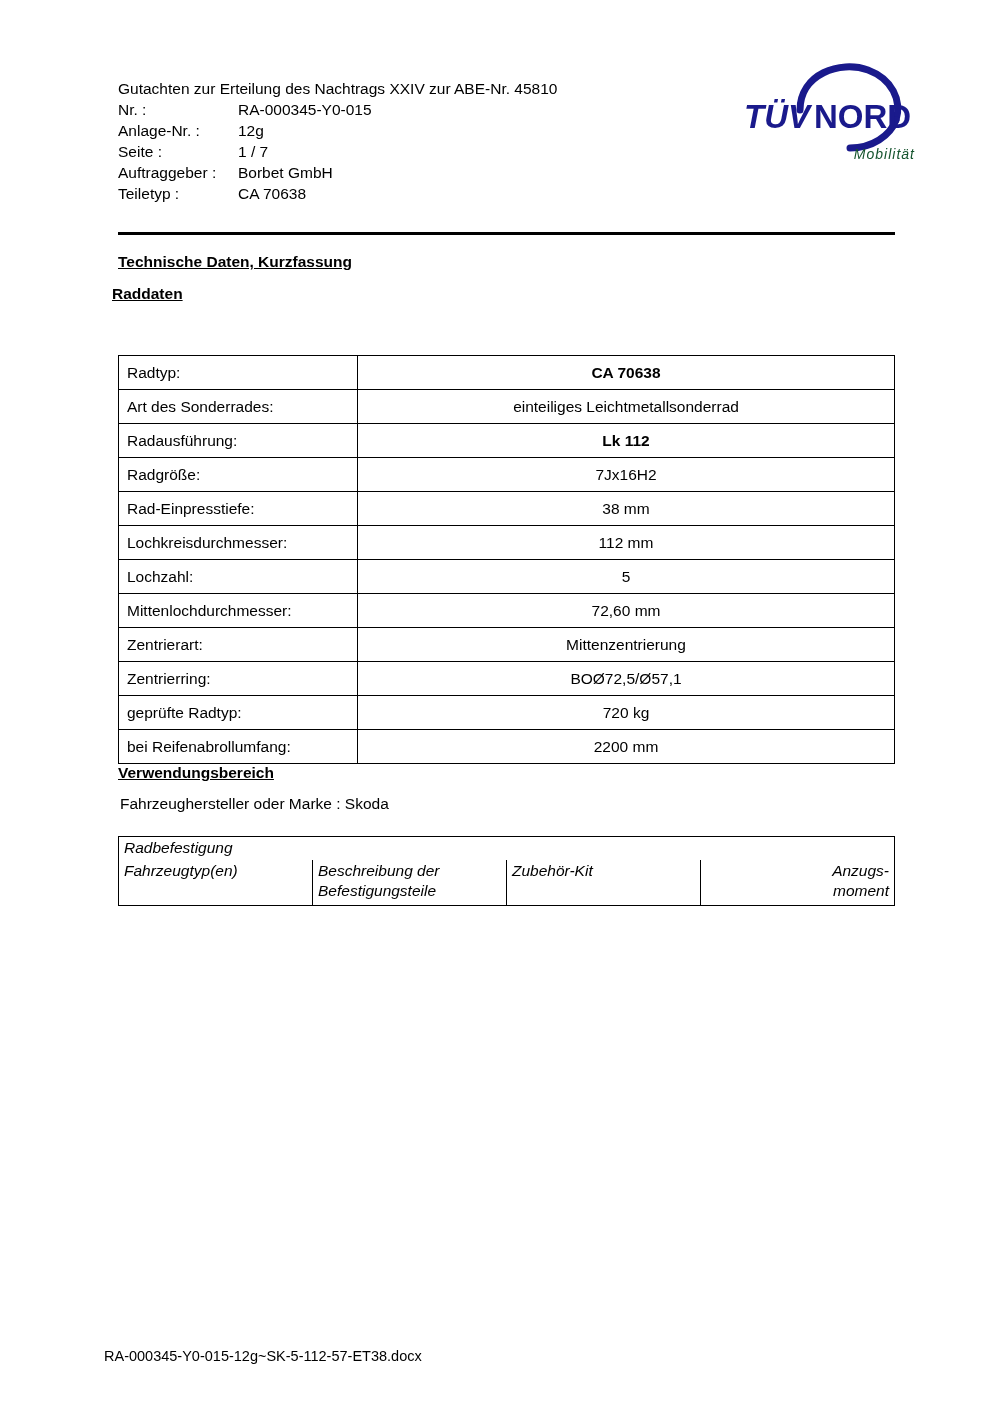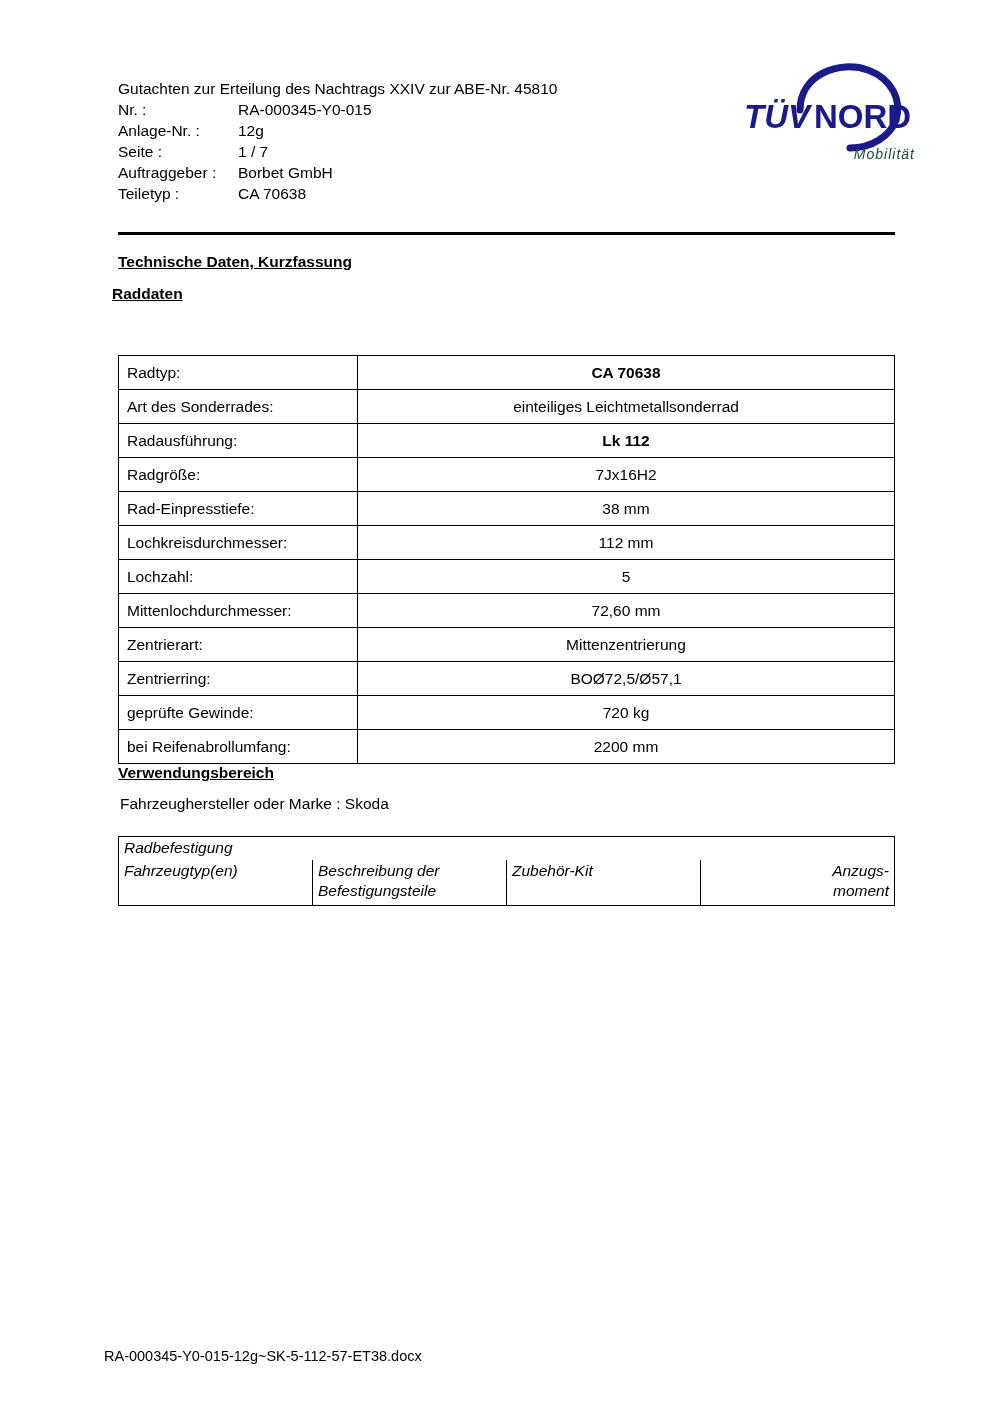--- a/index.html
+++ b/index.html
@@ -238,21 +238,21 @@
       </tr>
       <tr>
         <td class="lbl">Zentrierart:</td>
         <td class="val">Mittenzentrierung</td>
       </tr>
       <tr>
         <td class="lbl">Zentrierring:</td>
         <td class="val">BOØ72,5/Ø57,1</td>
       </tr>
       <tr>
-        <td class="lbl">geprüfte Gewinde:</td>
+        <td class="lbl">geprüfte Radtyp:</td>
         <td class="val">720 kg</td>
       </tr>
       <tr>
         <td class="lbl">bei Reifenabrollumfang:</td>
         <td class="val">2200 mm</td>
       </tr>
     </tbody>
   </table>
 
   <div class="sec-heading" id="h-verwendung">Verwendungsbereich</div>

